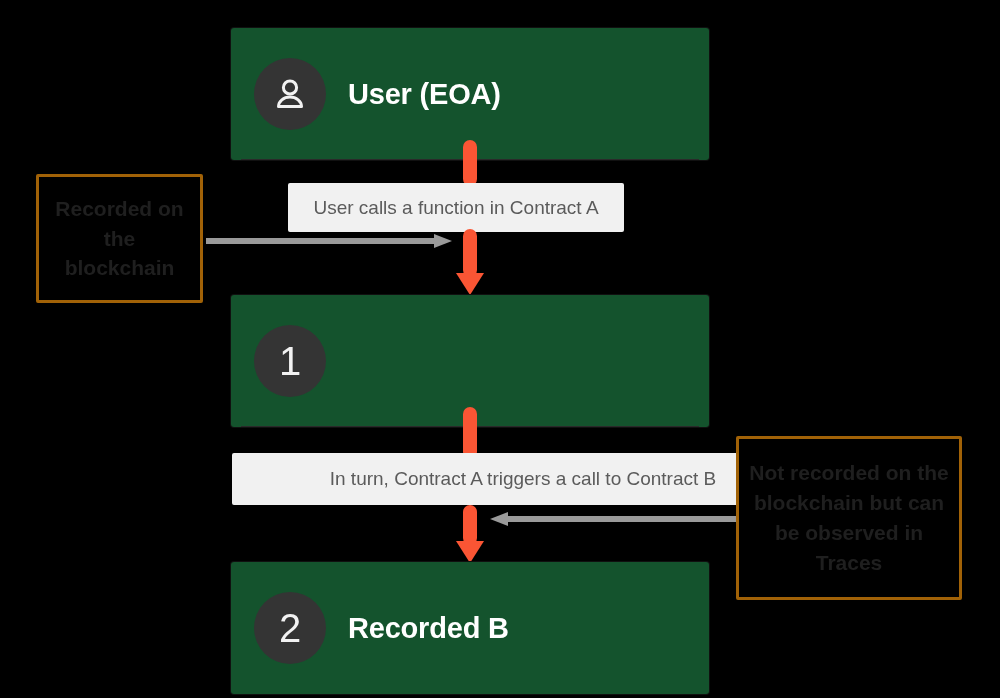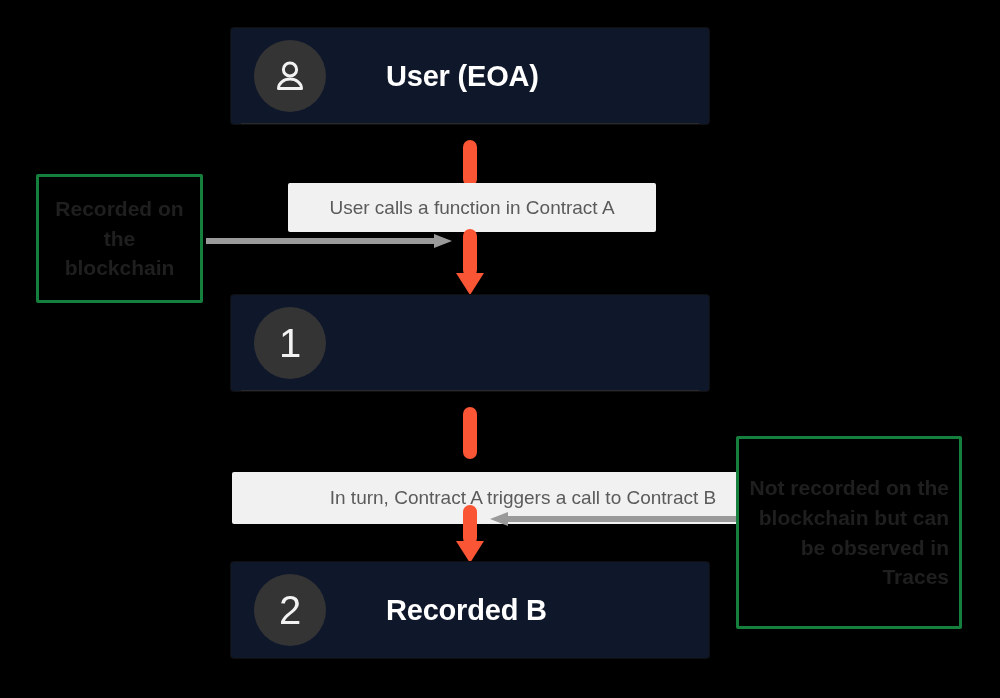--- a/index.html
+++ b/index.html
@@ -5,26 +5,25 @@
   html,body{margin:0;padding:0;background:#000;}
   body{
     width:1000px;height:698px;position:relative;overflow:hidden;
     font-family:"Liberation Sans","DejaVu Sans",sans-serif;
     background:#000;color:#fff;
   }
   .canvas{position:absolute;inset:0;}
 
   
   .node{
-    position:absolute;left:231px;width:478px;height:96px;
-    background:#0f172a;border-radius:3px;
+    position:absolute;left:231px;width:478px;height:132px;
+    background:#14532d;border-radius:3px;
     display:flex;align-items:center;
     box-sizing:border-box;padding-left:23px;
     box-shadow:0 0 0 1px #101010;
-    gap:38px;
   }
   .node.n-user{top:28px;}
   .node.n-a{top:295px;}
   .node.n-b{top:562px;}
   .node .badge{
     width:72px;height:72px;border-radius:50%;
     background:#343434;flex:0 0 72px;
     display:flex;align-items:center;justify-content:center;
     color:#f2f2f2;
   }
@@ -41,22 +40,22 @@
     height:1px;background:#2a2a2a;
   }
 
   
   .chip{
     position:absolute;background:#f1f1f1;border-radius:2px;
     display:flex;align-items:center;justify-content:center;
     color:#5b5b5b;font-size:19px;white-space:nowrap;
     box-sizing:border-box;padding:0 24px;
   }
-  .chip.c1{left:288px;top:183px;width:368px;height:49px;text-align:center;}
-  .chip.c2{left:232px;top:472px;width:578px;height:52px;padding-left:28px;}
+  .chip.c1{left:288px;top:183px;width:336px;height:49px;text-align:center;}
+  .chip.c2{left:232px;top:453px;width:578px;height:52px;padding-left:28px;}
 
   
   .arrow-v{position:absolute;width:14px;left:463px;}
   .arrow-v .stem{
     position:absolute;left:0;width:14px;
     background:#fa5534;border-radius:7px;
   }
   .arrow-v .head{
     position:absolute;left:-7px;width:28px;height:22px;
     background:#fa5534;
@@ -73,30 +72,30 @@
   .a3{top:407px;height:52px;}
   .a3 .stem{top:0;height:52px;}
   
   .a4{top:505px;height:58px;}
   .a4 .stem{top:0;height:40px;}
   .a4 .head{top:36px;}
 
   
   .note{
     position:absolute;background:#000;
-    border:3px solid #15803d;border-radius:2px;
+    border:3px solid #a16207;border-radius:2px;
     display:flex;align-items:center;justify-content:center;
     text-align:center;box-sizing:border-box;
   }
   .note .txt{
     color:#1f1f1f;font-size:21px;font-weight:bold;
     line-height:1.42;padding:0 10px;
   }
   .note.left{left:36px;top:174px;width:167px;height:129px;}
-  .note.right{left:736px;top:436px;width:226px;height:193px;text-align:right;}
+  .note.right{left:736px;top:436px;width:226px;height:164px;}
 
   
   .garrow{position:absolute;height:14px;}
   .garrow .gstem{
     position:absolute;top:4px;height:6px;background:#9a9a9a;
   }
   .garrow .ghead{
     position:absolute;top:0;width:18px;height:14px;background:#9a9a9a;
   }
   .g-left{left:206px;top:234px;width:246px;}

